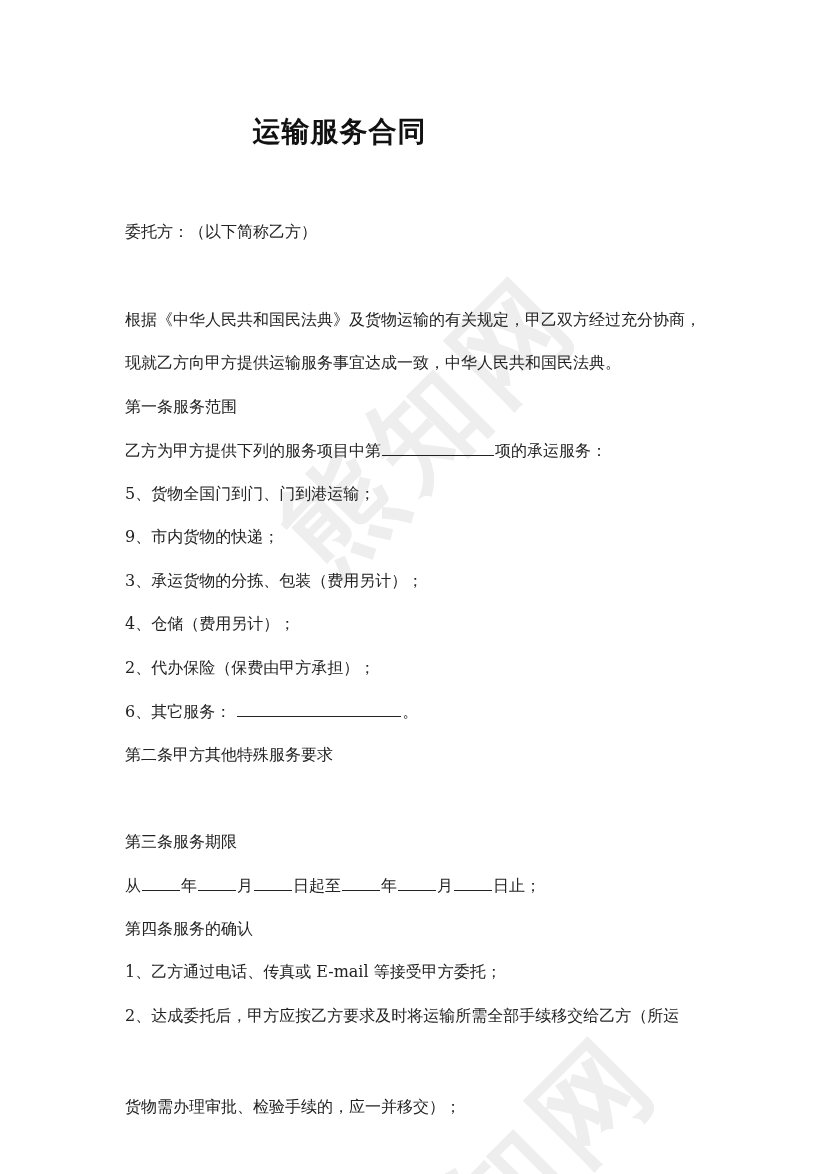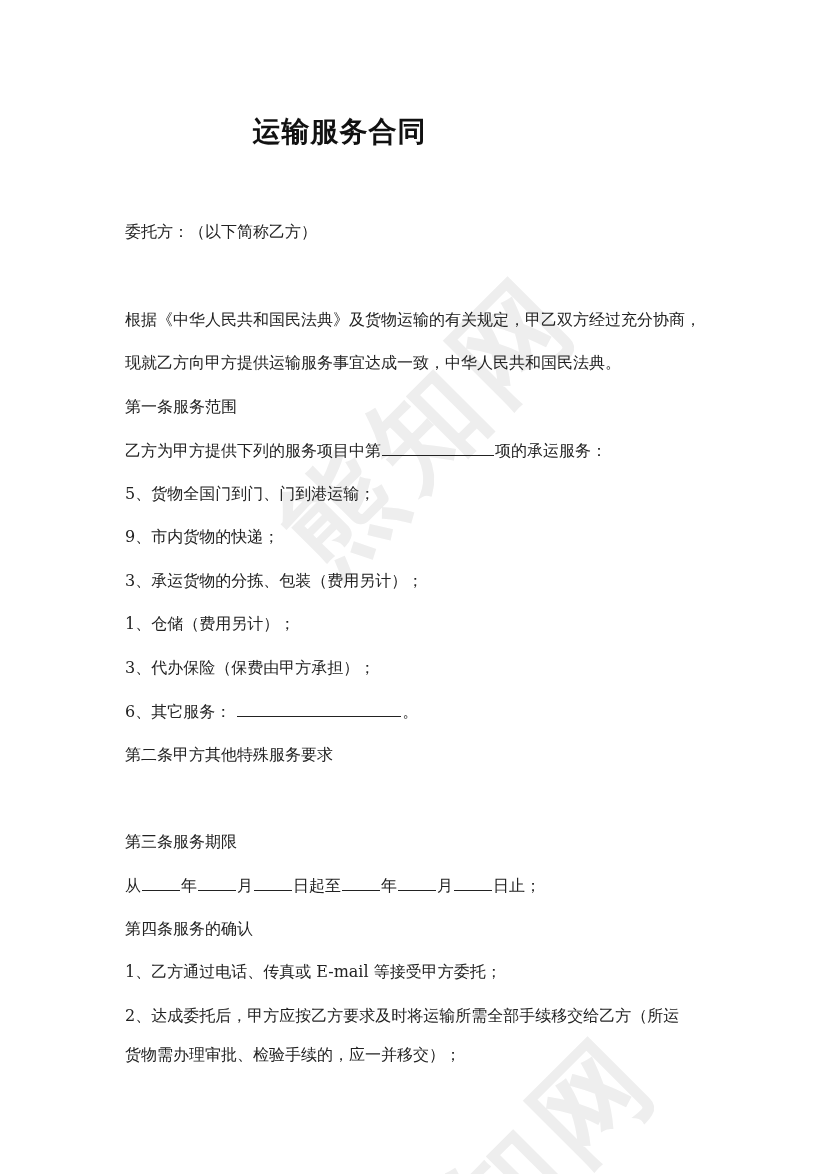--- a/index.html
+++ b/index.html
@@ -81,34 +81,34 @@
 
   <div class="line" style="top:396px">第一条服务范围</div>
 
   <div class="line" style="top:439px">
     <span>乙方为甲方提供下列的服务项目中第</span><span class="blank" style="width:112px"></span><span>项的承运服务：</span>
   </div>
 
   <div class="line" style="top:483px">5、货物全国门到门、门到港运输；</div>
   <div class="line" style="top:526px">9、市内货物的快递；</div>
   <div class="line" style="top:570px">3、承运货物的分拣、包装（费用另计）；</div>
-  <div class="line" style="top:613px">1、仓储（费用另计）；</div>
-  <div class="line" style="top:657px">3、代办保险（保费由甲方承担）；</div>
+  <div class="line" style="top:613px">4、仓储（费用另计）；</div>
+  <div class="line" style="top:657px">2、代办保险（保费由甲方承担）；</div>
 
   <div class="line" style="top:700px">
     <span>6、其它服务：</span><span class="blank" style="width:164px; margin-left:6px"></span><span>。</span>
   </div>
 
   <div class="line" style="top:744px">第二条甲方其他特殊服务要求</div>
 
   <div class="line" style="top:831px">第三条服务期限</div>
 
   <div class="line" style="top:874px">
     <span>从</span><span class="blank" style="width:38px"></span><span>年</span><span class="blank" style="width:38px"></span><span>月</span><span class="blank" style="width:38px"></span><span>日起至</span><span class="blank" style="width:38px"></span><span>年</span><span class="blank" style="width:38px"></span><span>月</span><span class="blank" style="width:38px"></span><span>日止；</span>
   </div>
 
   <div class="line" style="top:918px">第四条服务的确认</div>
 
   <div class="line" style="top:961px">1、乙方通过电话、传真或 E-mail 等接受甲方委托；</div>
   <div class="line" style="top:1005px">2、达成委托后，甲方应按乙方要求及时将运输所需全部手续移交给乙方（所运</div>
-  <div class="line" style="top:1044px">货物需办理审批、检验手续的，应一并移交）；</div>
+  <div class="line" style="top:1096px">货物需办理审批、检验手续的，应一并移交）；</div>
 
 </div>
 
 </body></html>

